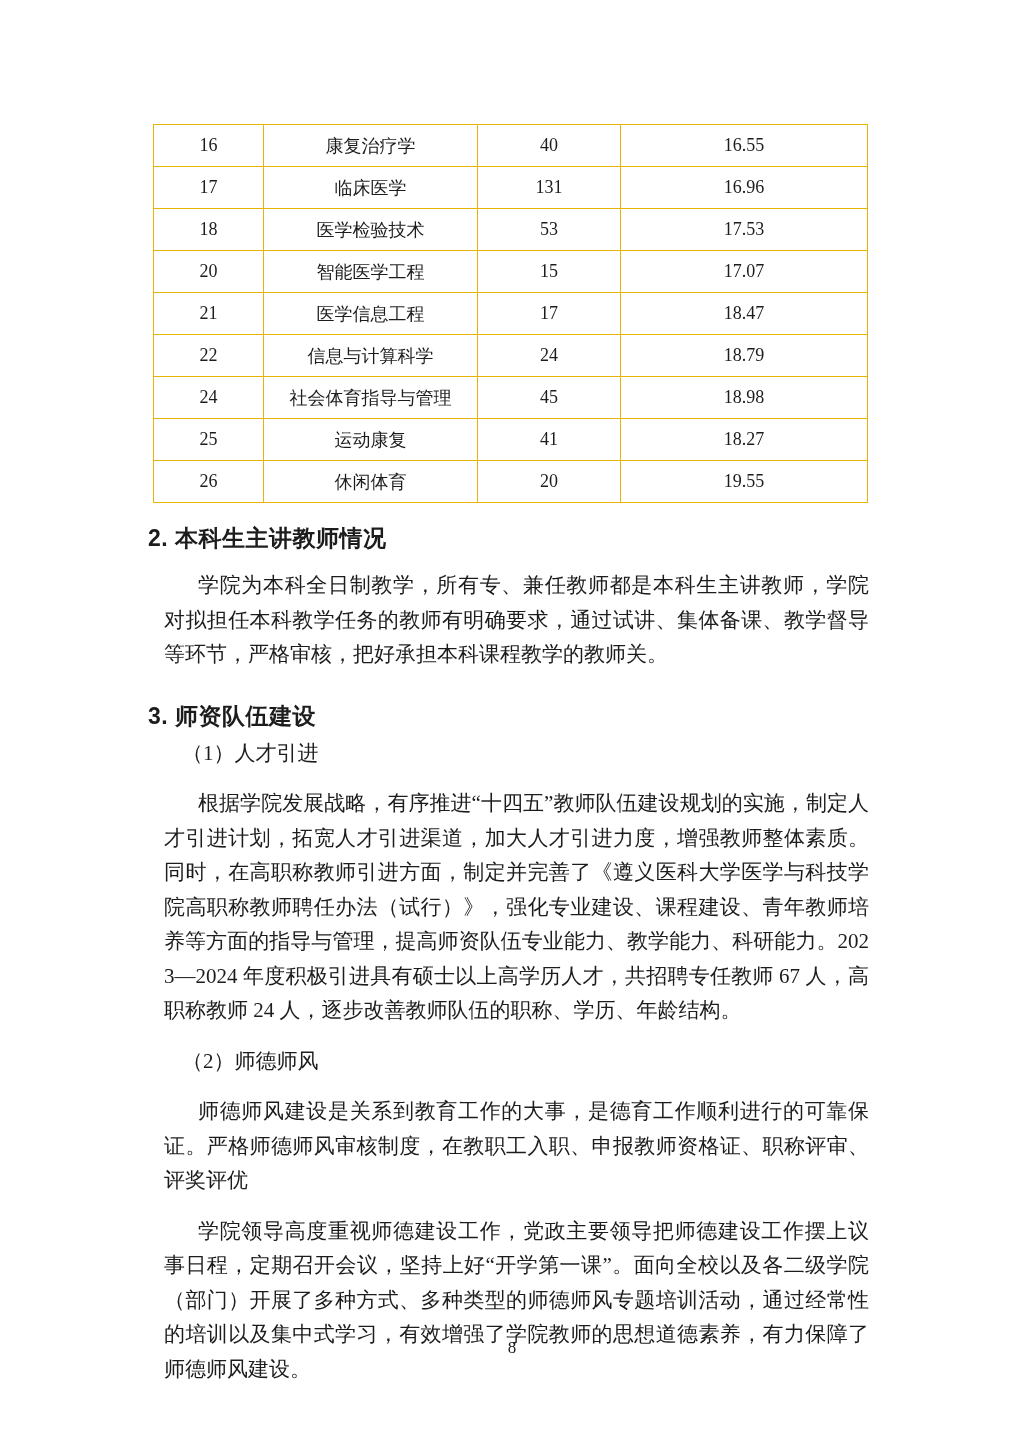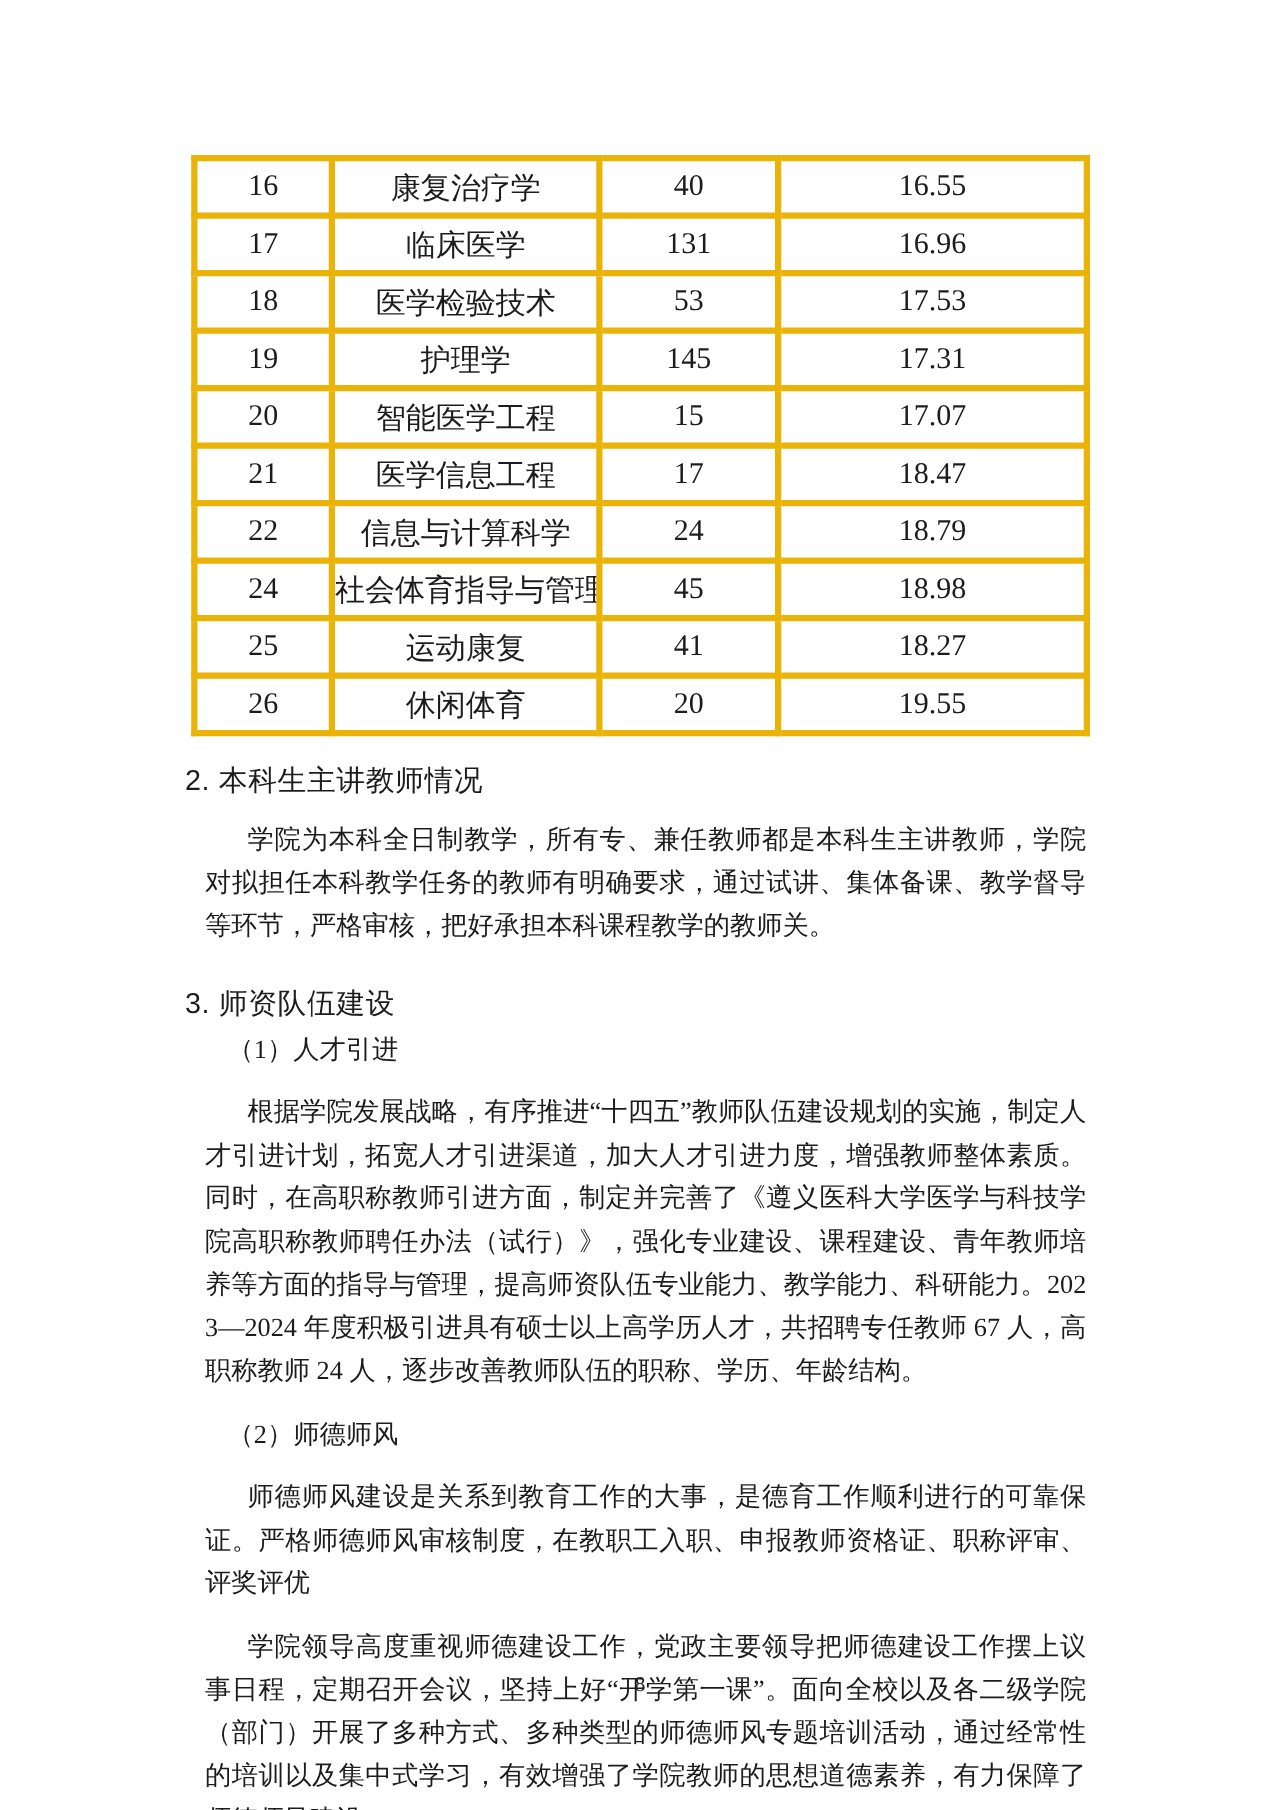--- a/index.html
+++ b/index.html
@@ -19,37 +19,37 @@
     top: 124px;
     width: 737px;
   }
   table.score-table {
     border-collapse: collapse;
     table-layout: fixed;
     width: 714px;
     margin-left: 5px;
   }
   .score-table td {
-    border: 5px solid #eab308;
+    border: 1px solid #eab308;
     height: 41px;
     text-align: center;
     vertical-align: middle;
-    font-size: 24px;
+    font-size: 18px;
     padding: 0;
     overflow: hidden;
     white-space: nowrap;
   }
   .col-no    { width: 110px; }
   .col-major { width: 214px; }
   .col-count { width: 143px; }
   .col-value { width: 247px; }
 
   .sec-heading {
     font-family: "Liberation Sans", "DejaVu Sans", sans-serif;
-    font-weight: 400;
+    font-weight: 700;
     font-size: 23px;
     line-height: 28px;
     margin: 21px 0 6px 0;
     letter-spacing: 0.5px;
   }
   .sec-heading.second { margin-top: 30px; }
   .para {
     font-size: 21px;
     line-height: 34.5px;
     text-align: justify;
@@ -99,26 +99,20 @@
           <td>131</td>
           <td>16.96</td>
         </tr>
         <tr>
           <td>18</td>
           <td>医学检验技术</td>
           <td>53</td>
           <td>17.53</td>
         </tr>
         <tr>
-          <td>19</td>
-          <td>护理学</td>
-          <td>145</td>
-          <td>17.31</td>
-        </tr>
-        <tr>
           <td>20</td>
           <td>智能医学工程</td>
           <td>15</td>
           <td>17.07</td>
         </tr>
         <tr>
           <td>21</td>
           <td>医学信息工程</td>
           <td>17</td>
           <td>18.47</td>

